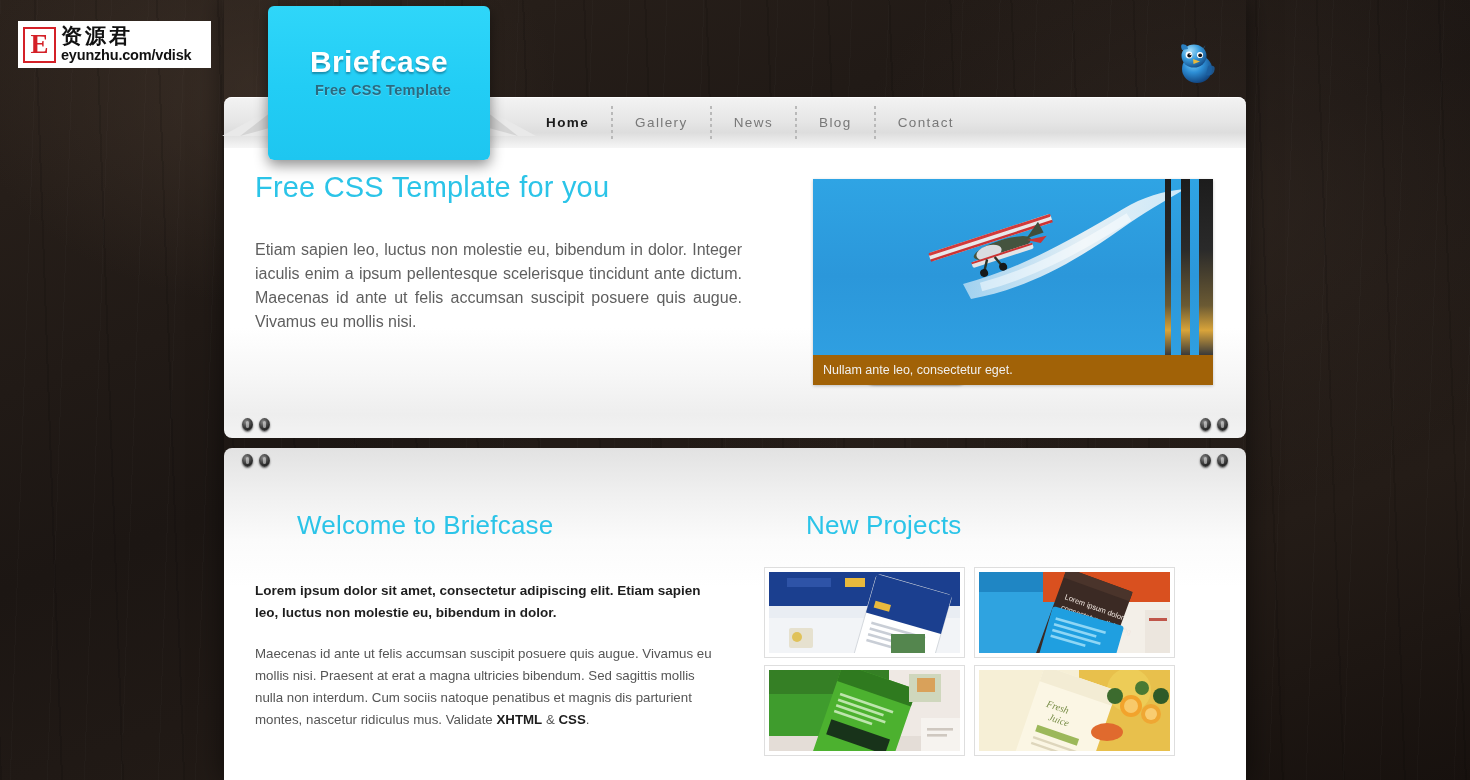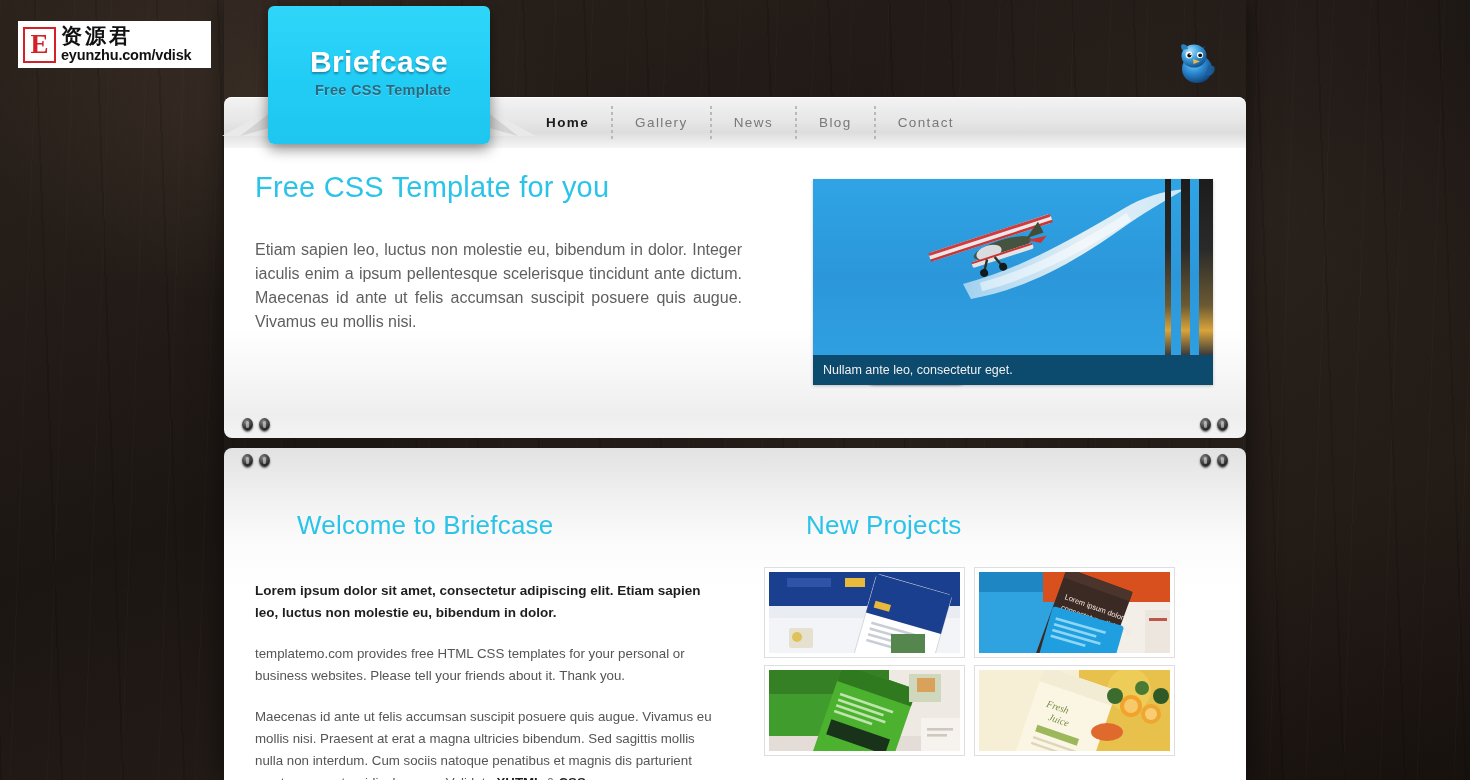--- a/index.html
+++ b/index.html
@@ -94,21 +94,21 @@
     left: 224px; top: 0;
     width: 1022px;
     height: 780px;
     z-index: 10;
   }
 
   
   .banner {
     position: absolute;
     left: 44px; top: 6px;
-    width: 222px; height: 138px;
+    width: 222px; height: 154px;
     z-index: 30;
     padding-left: 36px;
   }
   .banner-box {
     position: absolute;
     inset: 0;
     background: linear-gradient(180deg, #2fd6f9 0%, #22cdf5 52%, #1ec6f0 100%);
     border-radius: 6px;
     box-shadow: 0 5px 14px rgba(0,0,0,0.45);
   }
@@ -266,21 +266,21 @@
   .hero-sky {
     position: absolute;
     left: 0; top: 0; width: 400px; height: 176px;
     background: linear-gradient(180deg, #2f9ede 0%, #2b99dc 40%, #2e9ddf 100%);
     overflow: hidden;
   }
   .hero-caption {
     position: absolute;
     left: 0; bottom: 0;
     width: 400px; height: 30px;
-    background: #0c4a6e;
+    background: #a16207;
     color: #f0f0f0;
     font-size: 12.5px;
     line-height: 30px;
     padding-left: 10px;
   }
   .hero-strip {
     position: absolute;
     top: 0; height: 176px;
     background: linear-gradient(180deg,#1c1c1c 0%,#2a2a2a 40%,#6b5a33 72%,#d9a43a 86%,#3a3a3a 100%);
   }
@@ -529,21 +529,20 @@
   <div class="screw-group" style="right:18px; top:454px;">
     <div class="screw"></div>
     <div class="screw"></div>
   </div>
 
   <section class="panel panel-two">
 
     <div class="welcome-col">
       <h2 class="h2">Welcome to Briefcase</h2>
       <p class="lead">Lorem ipsum dolor sit amet, consectetur adipiscing elit. Etiam sapien leo, luctus non molestie eu, bibendum in dolor.</p>
-      <p class="body-p">templatemo.com provides free HTML CSS templates for your personal or business websites. Please tell your friends about it. Thank you.</p>
       <p class="body-p"><span>Maecenas id ante ut felis accumsan suscipit posuere quis augue. Vivamus eu mollis nisi. Praesent at erat a magna ultricies bibendum. Sed sagittis mollis nulla non interdum. Cum sociis natoque penatibus et magnis dis parturient montes, nascetur ridiculus mus. Validate </span><b>XHTML</b><span> &amp; </span><b>CSS</b><span>.</span></p>
 
     </div>
 
     <div class="projects-col">
       <h2 class="h2">New Projects</h2>
 
       <div class="proj-grid">
 
         <div class="proj-thumb">

